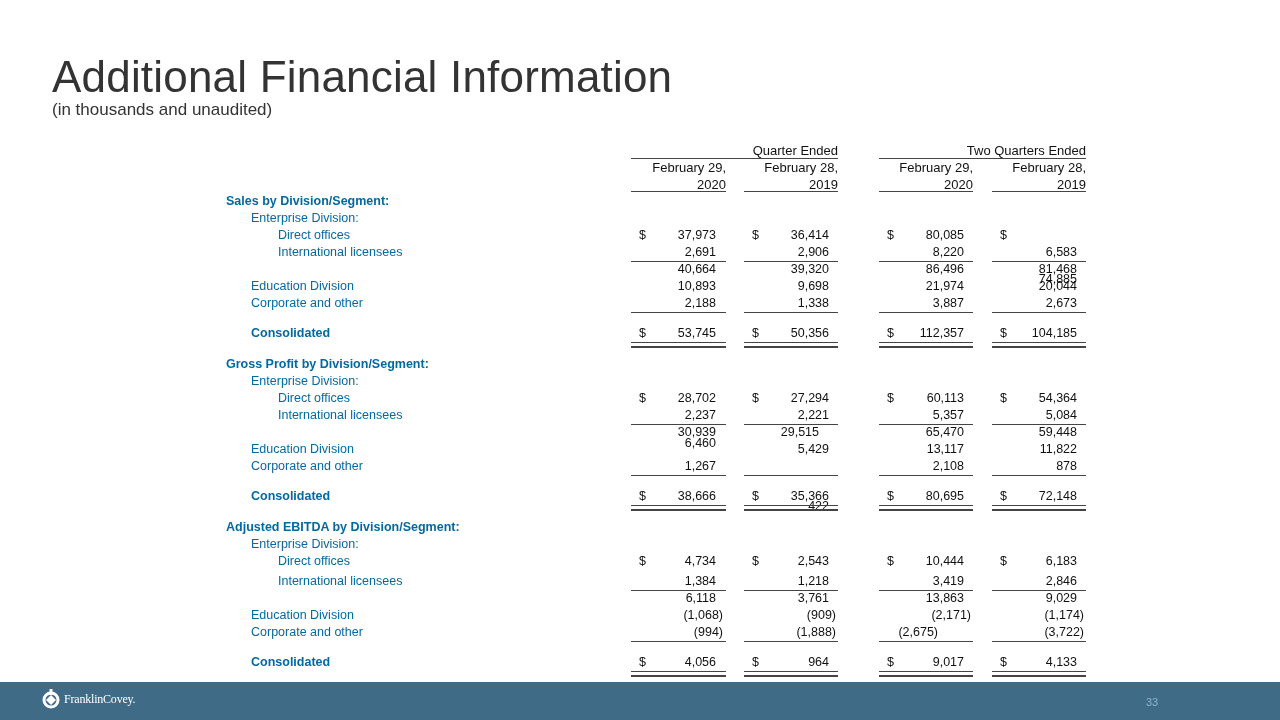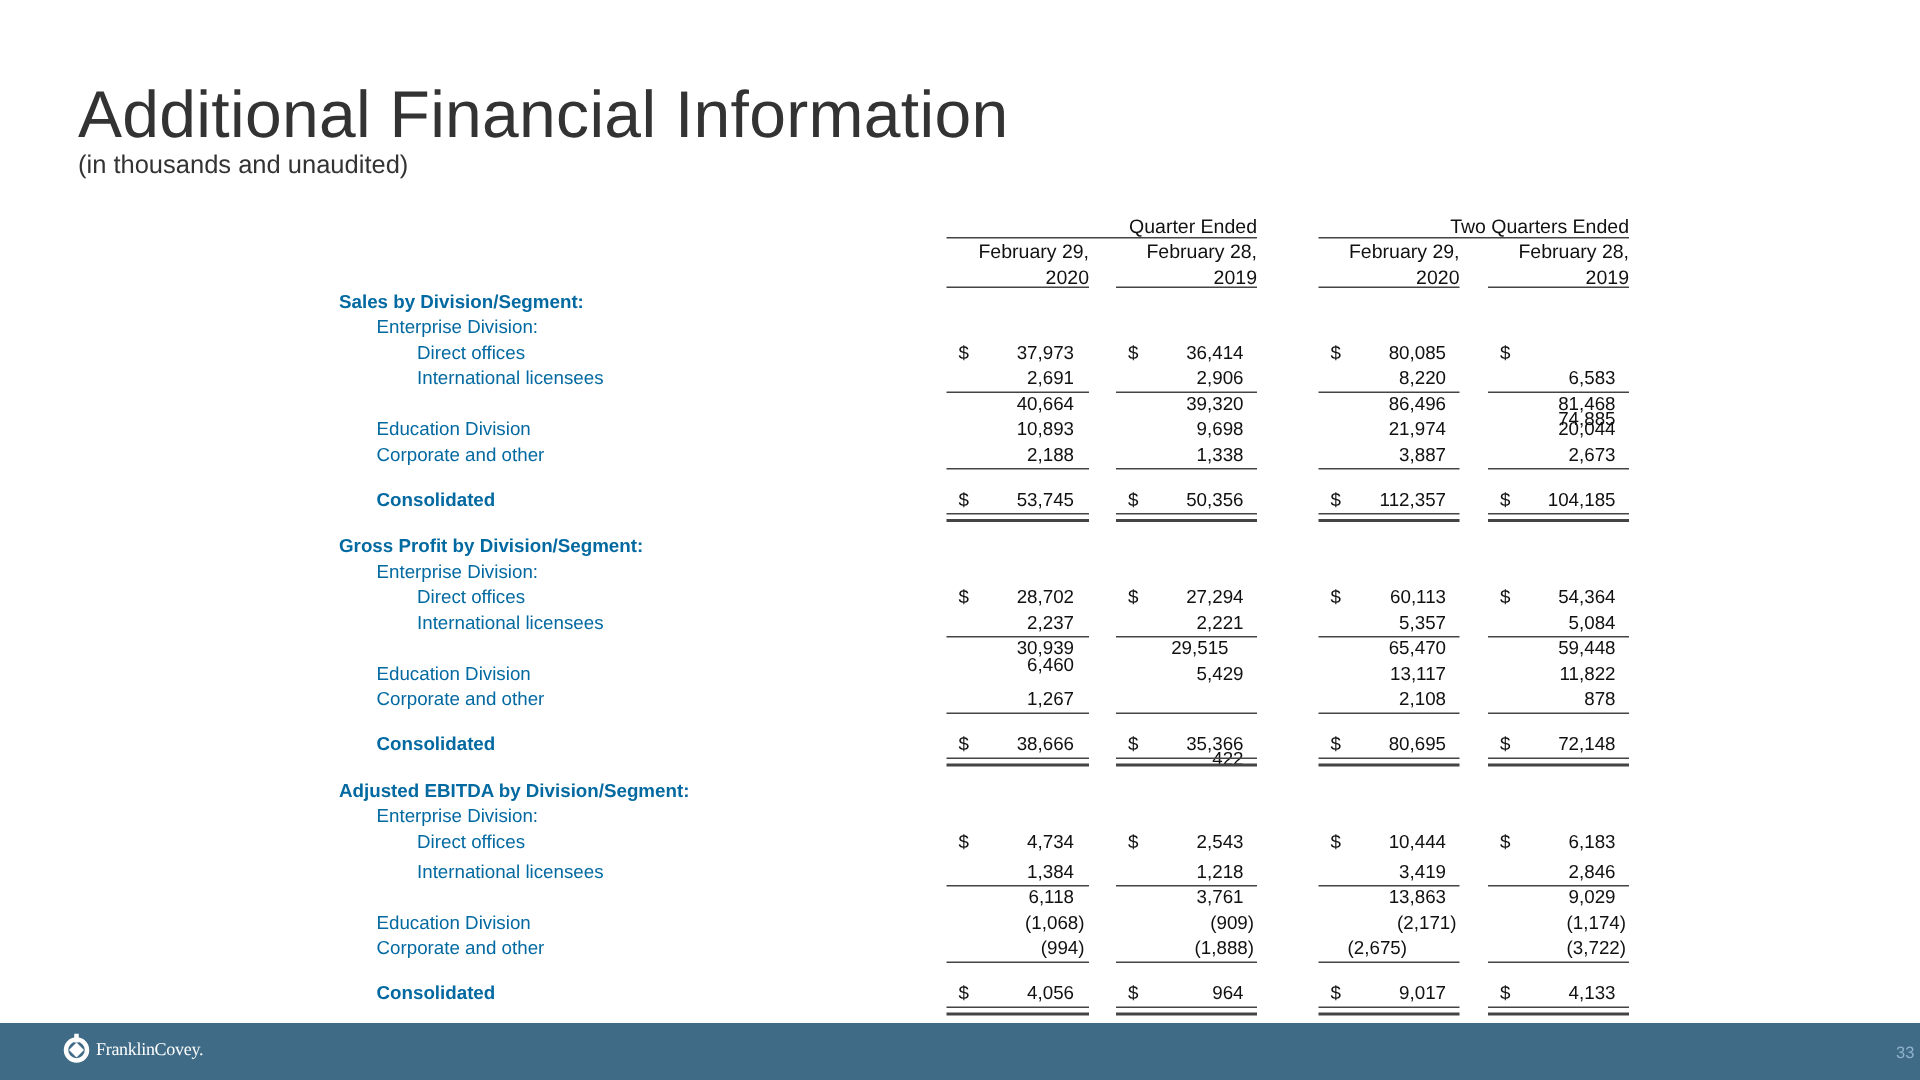--- a/index.html
+++ b/index.html
@@ -10,21 +10,21 @@
   .hdr { position:absolute; font-size:13px; text-align:right; color:#111; line-height:17px; }
   .uline { position:absolute; height:0; border-top:1px solid #444; }
   .dline { position:absolute; height:3px; border-top:1px solid #444; border-bottom:2px solid #444; }
   .lbl { position:absolute; font-size:12.5px; color:#0369a1; white-space:nowrap; line-height:17px; }
   .lbl.b { font-weight:bold; }
   .num { position:absolute; font-size:12.5px; color:#111; text-align:right; width:80px; line-height:17px; white-space:nowrap; }
   .dol { position:absolute; font-size:12.5px; color:#111; line-height:17px; }
   .footer { position:absolute; left:0; top:682px; width:1280px; height:38px; background:#3f6b87; }
   .logo { position:absolute; left:42px; top:689px; display:flex; align-items:center; gap:4px; }
   .logo-text { color:#fff; font-family:"Liberation Serif", serif; font-size:12px; letter-spacing:-0.2px; }
-  .pagenum { position:absolute; left:1264px; top:696px; font-size:11px; color:#8fb3cc; font-weight:normal; }
+  .pagenum { position:absolute; left:1146px; top:696px; font-size:11px; color:#8fb3cc; font-weight:normal; }
 </style>
 </head>
 <body>
 
 <div class="title">Additional Financial Information</div>
 <div class="subtitle">(in thousands and unaudited)</div>
 
 <div class="hdr" style="left:631px;top:142px;width:207px;">Quarter Ended</div>
 <div class="uline" style="left:631px;top:158px;width:207px;"></div>
 <div class="hdr" style="left:879px;top:142px;width:207px;">Two Quarters Ended</div>

